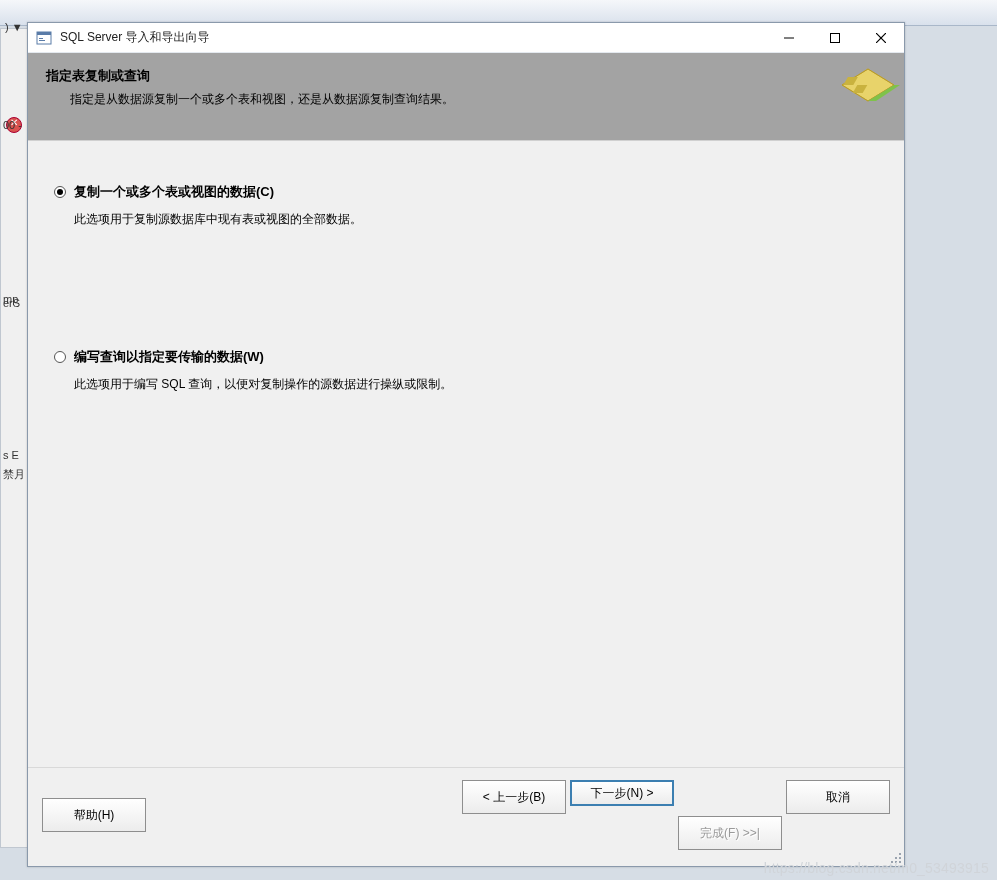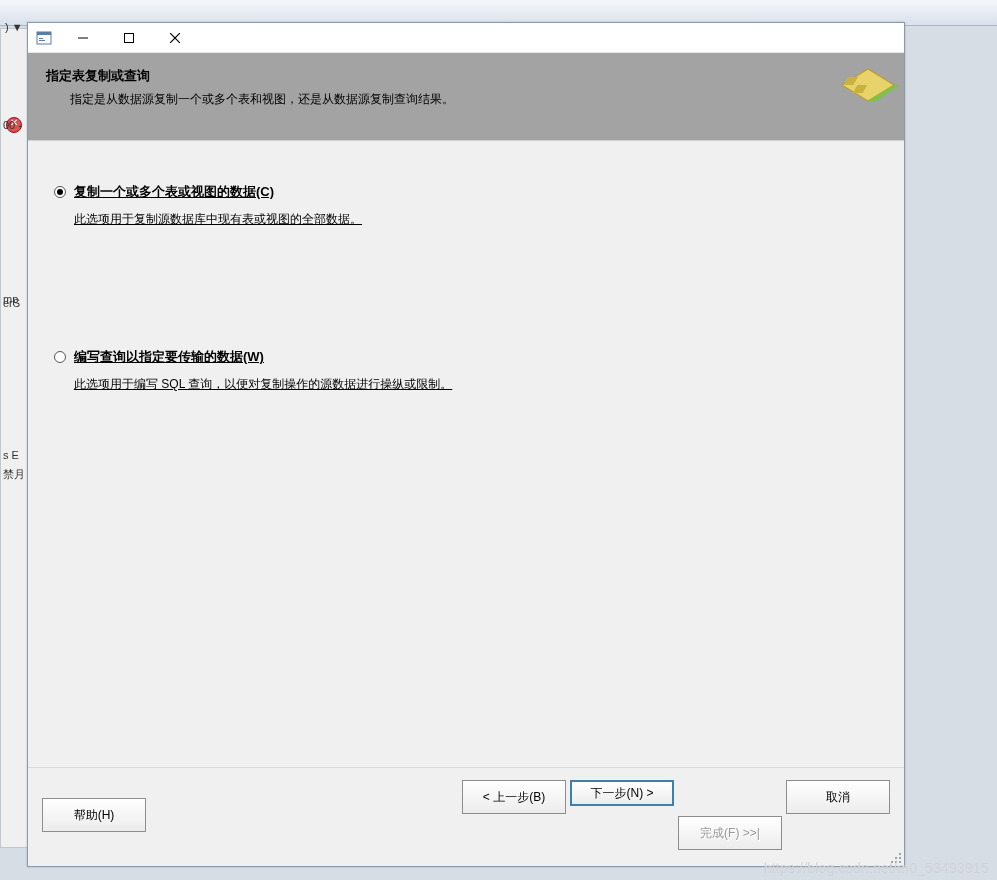--- a/index.html
+++ b/index.html
@@ -71,21 +71,20 @@
 .header-band .h-title { font-weight:bold; font-size:13px; color:#000; }
 .header-band .h-sub { font-size:12px; color:#000; margin:6px 0 0 24px; }
 .header-icon {
   position:absolute; right:4px; top:10px;
   width:64px; height:64px;
 }
 .content {
   background:#f0f0f0;
   padding: 42px 26px 20px 26px;
   min-height: 626px;
-  text-decoration: underline;
 }
 .option-block { margin-bottom: 120px; }
 .option-row { display:flex; align-items:flex-start; gap:8px; }
 .radio {
   width:12px; height:12px; border:1px solid #555; border-radius:50%;
   margin-top:3px; position:relative; background:#fff;
 }
 .radio.checked::after {
   content:""; position:absolute; left:2px; top:2px;
   width:6px; height:6px; border-radius:50%; background:#000;
@@ -139,20 +138,21 @@
 
   <div class="titlebar">
     <span class="app-icon">
       <svg viewBox="0 0 16 16">
           <rect x="1" y="2" width="14" height="12" fill="#fff" stroke="#5a7ca8"></rect>
           <rect x="1" y="2" width="14" height="3" fill="#5a7ca8"></rect>
           <rect x="3" y="8" width="4" height="1" fill="#5a7ca8"></rect>
           <rect x="3" y="10" width="6" height="1" fill="#5a7ca8"></rect>
         </svg>
     </span>
+    <span class="title">SQL Server 导入和导出向导</span>
     <div class="win-controls">
       <div class="win-btn">
         <svg viewBox="0 0 10 10">
             <line x1="0" y1="5" x2="10" y2="5" stroke="#000" stroke-width="1"></line>
           </svg>
       </div>
       <div class="win-btn">
         <svg viewBox="0 0 10 10">
             <rect x="0.5" y="0.5" width="9" height="9" fill="none" stroke="#000" stroke-width="1"></rect>
           </svg>

